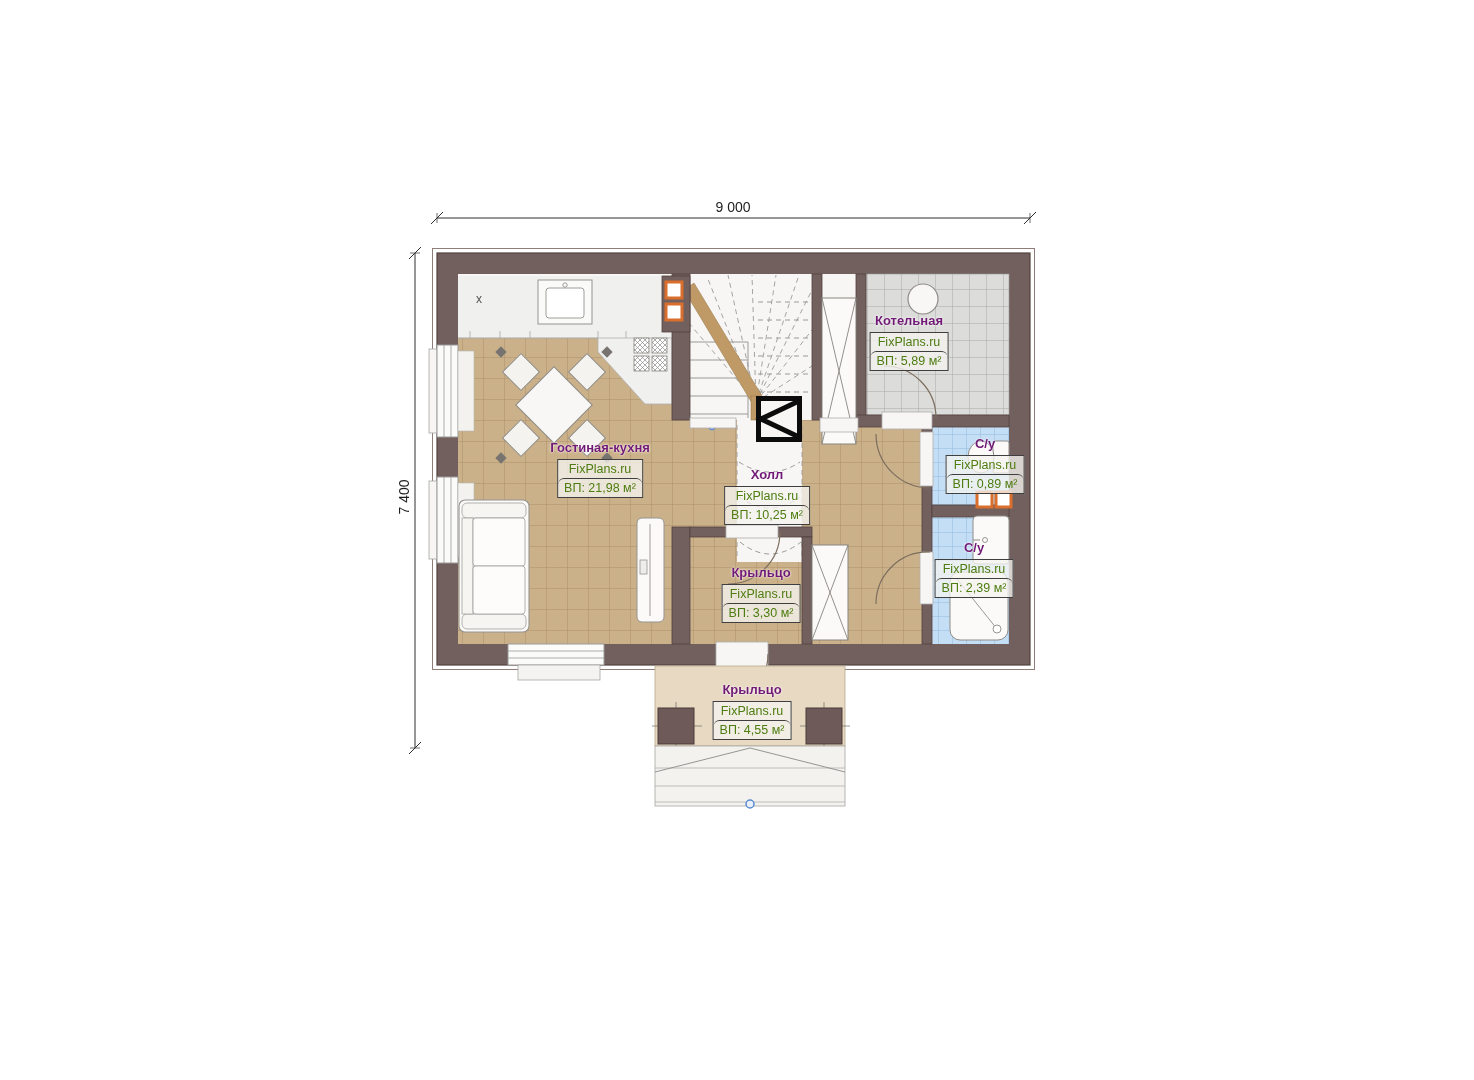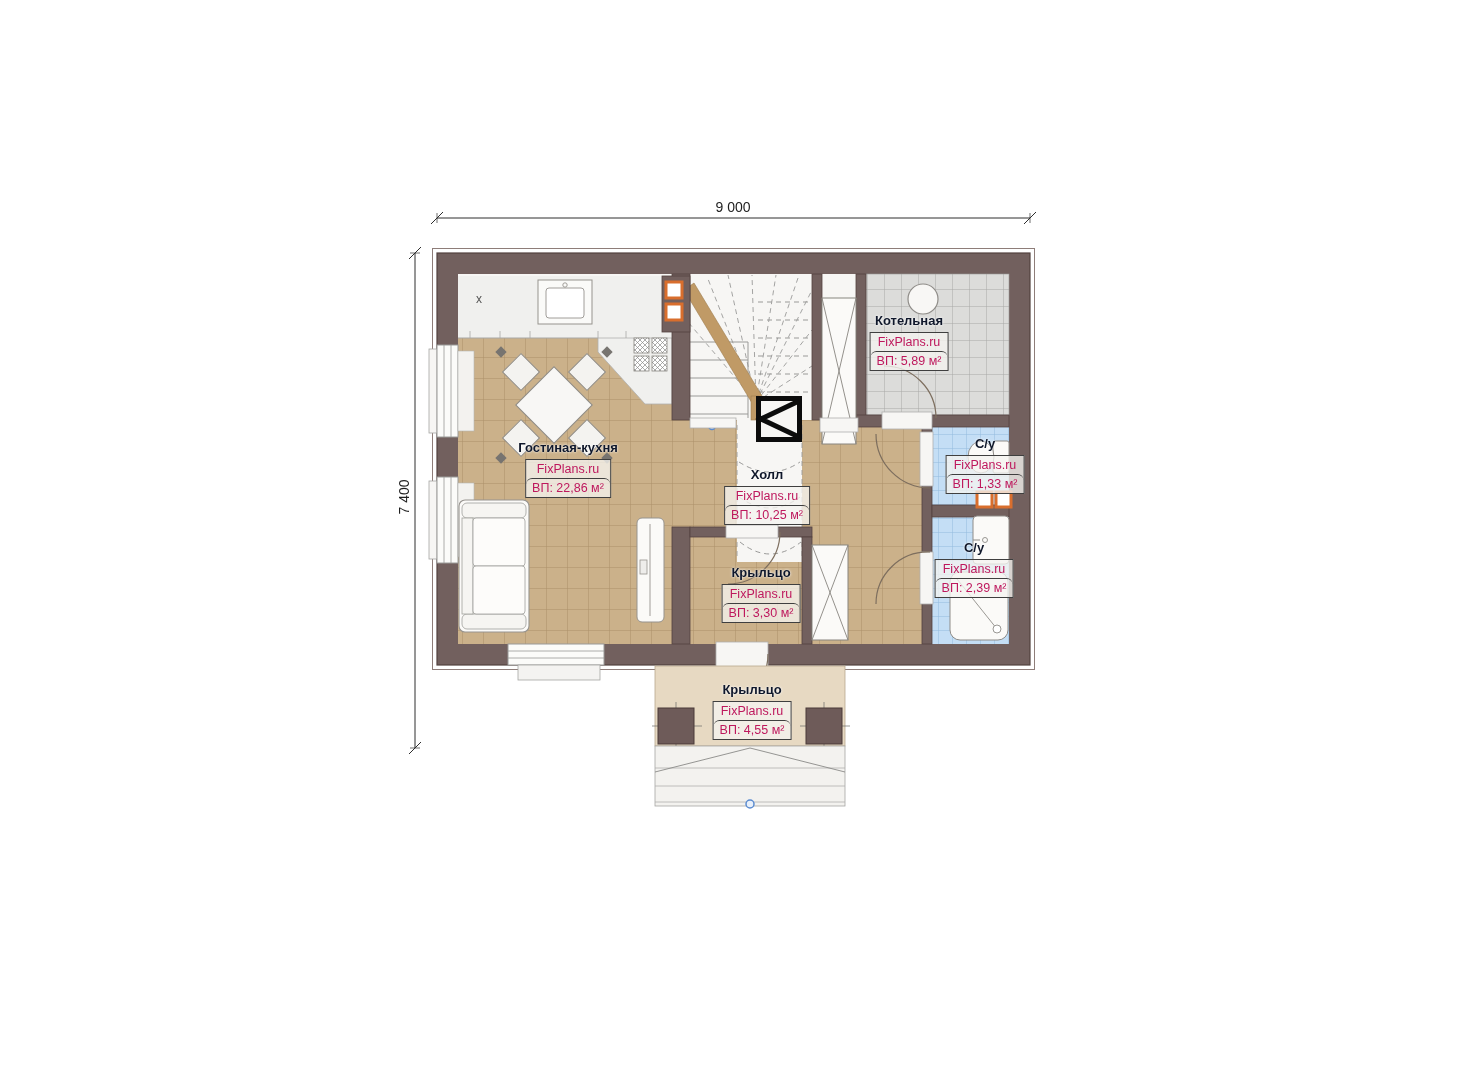--- a/index.html
+++ b/index.html
@@ -1,24 +1,24 @@
 <!DOCTYPE html>
 <html><head>
 <meta charset="utf-8">
 <style>
   html,body{margin:0;padding:0;background:#ffffff;}
   .canvas{position:relative;width:1301px;height:1080px;background:#fff;overflow:hidden;
           font-family:"Liberation Sans","DejaVu Sans",sans-serif;}
   .plan-svg{position:absolute;left:0;top:0;}
   .room-label{position:absolute;transform:translateX(-50%);text-align:center;z-index:5;}
-  .room-name{font-size:13px;font-weight:bold;color:#0f172a;white-space:nowrap;
+  .room-name{font-size:13px;font-weight:bold;color:#701a75;white-space:nowrap;
              text-shadow:0 0 3px rgba(255,255,255,.95),0 0 1px rgba(255,255,255,.9);}
   .room-box{display:inline-block;margin-top:4px;border:1px solid #3f3f3f;
             background:rgba(245,244,240,.78);}
-  .room-box .row{font-size:12.5px;line-height:18px;color:#be185d;padding:0 6px;white-space:nowrap;}
+  .room-box .row{font-size:12.5px;line-height:18px;color:#4d7c0f;padding:0 6px;white-space:nowrap;}
   .room-box .row + .row{border-top:1px solid #3f3f3f;border-radius:6px;}
   .dim-label{position:absolute;font-size:14px;color:#1e1e1e;white-space:nowrap;z-index:5;}
   .dim-h{transform:translate(-50%,-50%);}
   .dim-v{transform:translate(-50%,-50%) rotate(-90deg);}
   .appliance-mark{position:absolute;font-size:12px;color:#555;transform:translate(-50%,-50%);z-index:4;}
 </style>
 </head>
 <body>
 
 <div class="canvas">
@@ -224,25 +224,25 @@
     <path d="M415,253 V748"></path>
     <path d="M409,259 L421,247 M409,754 L421,742"></path>
     <path d="M410,253 H420 M410,748 H420" stroke-width="0.7"></path>
   </g>
 </svg>
 
 <div class="dim-label dim-h" style="left:733px;top:207px;">9 000</div>
 <div class="dim-label dim-v" style="left:404px;top:497px;">7 400</div>
 <div class="appliance-mark" style="left:479px;top:299px;">x</div>
 
-<div class="room-label" style="left:568px;top:440px;">
+<div class="room-label" style="left:600px;top:440px;">
   <div class="room-name">Гостиная-кухня</div>
   <div class="room-box">
     <div class="row">FixPlans.ru</div>
-    <div class="row">ВП: 22,86 м²</div>
+    <div class="row">ВП: 21,98 м²</div>
   </div>
 </div>
 
 <div class="room-label" style="left:767px;top:467px;">
   <div class="room-name">Холл</div>
   <div class="room-box">
     <div class="row">FixPlans.ru</div>
     <div class="row">ВП: 10,25 м²</div>
   </div>
 </div>
@@ -252,21 +252,21 @@
   <div class="room-box">
     <div class="row">FixPlans.ru</div>
     <div class="row">ВП: 5,89 м²</div>
   </div>
 </div>
 
 <div class="room-label" style="left:985px;top:436px;">
   <div class="room-name">С/у</div>
   <div class="room-box">
     <div class="row">FixPlans.ru</div>
-    <div class="row">ВП: 1,33 м²</div>
+    <div class="row">ВП: 0,89 м²</div>
   </div>
 </div>
 
 <div class="room-label" style="left:974px;top:540px;">
   <div class="room-name">С/у</div>
   <div class="room-box">
     <div class="row">FixPlans.ru</div>
     <div class="row">ВП: 2,39 м²</div>
   </div>
 </div>

